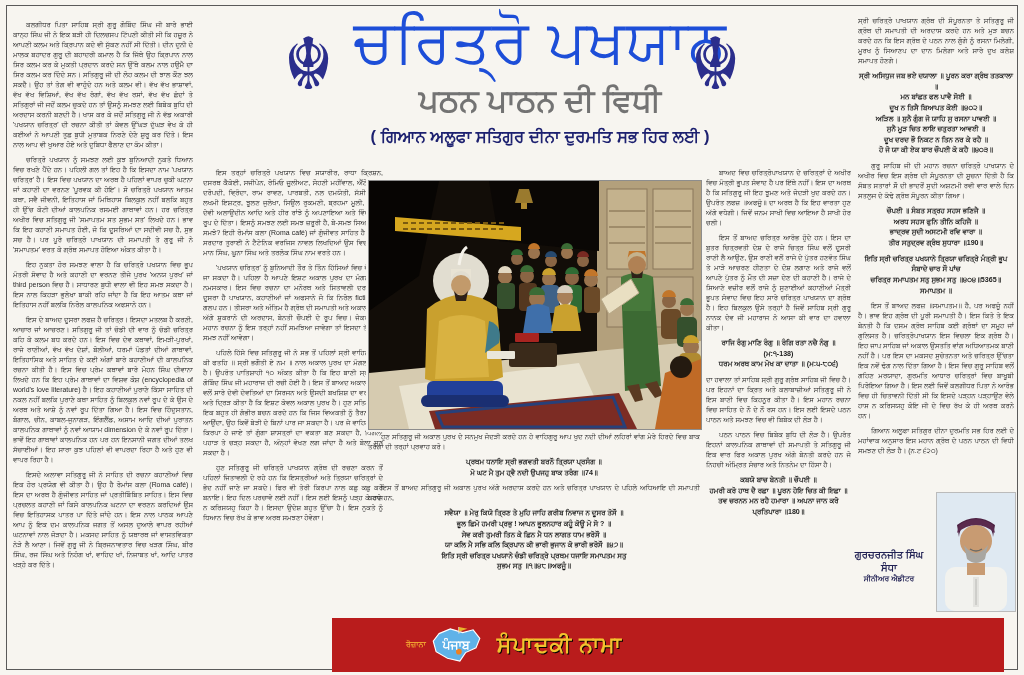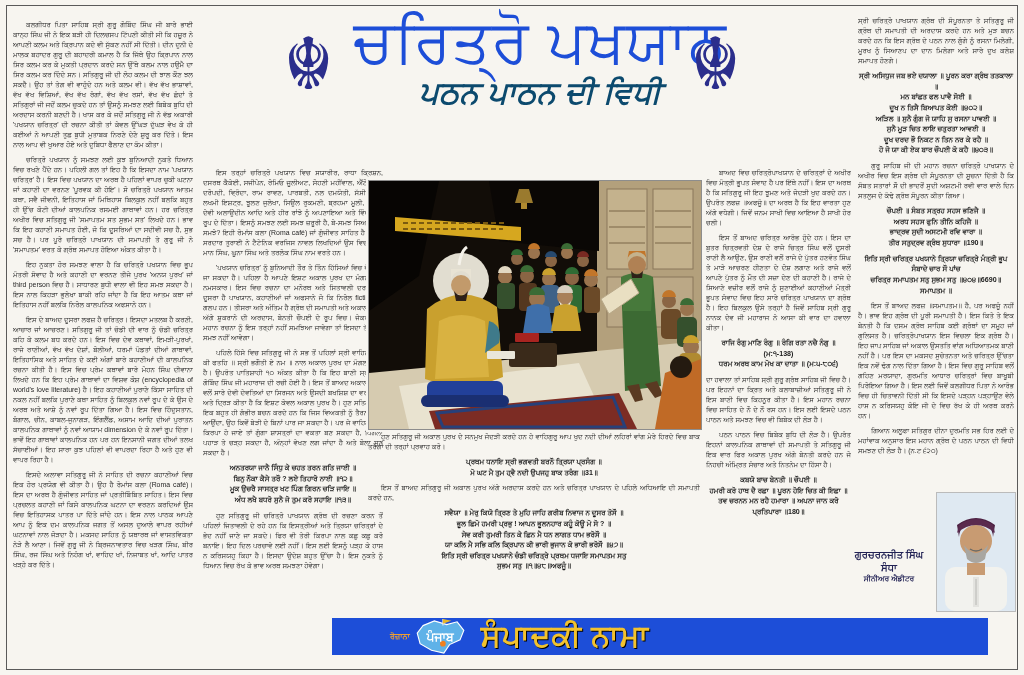--- a/index.html
+++ b/index.html
@@ -2,21 +2,21 @@
 <html lang="pa"><head>
 <meta charset="utf-8">
 <style>
   html,body{margin:0;padding:0;background:#ffffff;font-family:"Liberation Sans","DejaVu Sans",sans-serif;}
   .page{position:relative;width:1024px;height:675px;background:#f7f5f0;overflow:hidden;}
   .frame{position:absolute;left:6px;top:5px;right:6px;bottom:5px;border:1.5px solid #5a5a5a;pointer-events:none;}
 
   
   .masthead{position:absolute;left:335px;top:12px;width:410px;text-align:center;}
   .title1{font-size:60px;line-height:1.0;font-weight:normal;color:#1d4ed8;letter-spacing:1px;}
-  .title2{font-size:31px;line-height:1.1;font-weight:bold;color:#0c4a6e;margin-top:4px;font-style:italic;}
+  .title2{font-size:31px;line-height:1.1;font-weight:bold;color:#737373;margin-top:12px;}
   .subtitle{position:absolute;left:288px;top:127px;width:504px;text-align:center;font-size:16.5px;font-weight:bold;color:#1d2170;}
   .khanda{position:absolute;font-size:72px;color:#2b2e8c;line-height:1;}
   .khanda.left{left:283px;top:28px;}
   .khanda.right{left:690px;top:28px;}
 
   
   .col{position:absolute;font-size:6.9px;line-height:1.45;color:#262626;text-align:justify;overflow:hidden;}
   .col p{margin:0 0 5px 0;text-indent:13px;}
   .col p.noindent{text-indent:0;}
   .verse{font-weight:bold;text-align:center;text-indent:0 !important;white-space:pre-line;font-size:7.1px;line-height:1.5;margin:3px 0 6px 0;color:#1c1c1c;}
@@ -24,60 +24,57 @@
   .col1{left:13px;top:20px;width:180px;height:608px;}
   .col2{left:203px;top:168px;width:180px;height:460px;}
   .centerblock{left:368px;top:432px;width:332px;height:182px;}
   .col5{left:706px;top:168px;width:145px;height:446px;}
   .col6{left:858px;top:16px;width:156px;height:452px;}
 
   
   .painting{position:absolute;left:368px;top:180px;width:332px;height:248px;border:1px solid #8d8d8d;background:#0e0b08;box-shadow:0 0 0 2px #f7f5f0;}
 
   
-  .banner{position:absolute;left:332px;top:618px;width:656px;height:37px;background:#1d4ed8;display:flex;align-items:center;}
+  .banner{position:absolute;left:332px;top:618px;width:656px;height:54px;background:#b91c1c;display:flex;align-items:center;padding-left:16px;}
   .banner-inner{display:flex;align-items:center;margin-left:58px;}
   .logo-prefix{color:#f0a030;font-size:8px;font-weight:bold;margin-right:3px;writing-mode:horizontal-tb;}
-  .banner-title{color:#f2c22e;font-size:30px;font-weight:bold;margin-left:12px;letter-spacing:1px;text-shadow:1px 1px 0 #000;}
+  .banner-title{color:#f2c22e;font-size:22px;font-weight:bold;margin-left:12px;letter-spacing:1px;text-shadow:1px 1px 0 #000;}
 
   
   .author-photo{position:absolute;left:936px;top:492px;width:78px;height:118px;border:1px solid #bbb;background:#dfe9f2;}
   .author-meta{position:absolute;left:846px;top:548px;width:86px;text-align:center;color:#232355;}
   .author-name{font-size:10px;font-weight:bold;line-height:1.3;}
   .author-role{font-size:7.5px;font-weight:bold;margin-top:0;}
 </style>
 </head>
 <body>
 
 <div class="page">
   <div class="frame"></div>
 
   <div class="masthead">
     <div class="title1">ਚਰਿਤ੍ਰੋ ਪਖਯਾਨ</div>
     <div class="title2">ਪਠਨ ਪਾਠਨ ਦੀ ਵਿਧੀ</div>
   </div>
+  <div class="subtitle">( ਗਿਆਨ ਅਲੂਫਾ ਸਤਿਗੁਰ ਦੀਨਾ ਦੁਰਮਤਿ ਸਭ ਹਿਰ ਲਈ )</div>
   <div class="khanda left">☬</div>
   <div class="khanda right">☬</div>
 
   <div class="col col1">
     <p>ਕਲਗੀਧਰ ਪਿਤਾ ਸਾਹਿਬ ਸ੍ਰੀ ਗੁਰੂ ਗੋਬਿੰਦ ਸਿੰਘ ਜੀ ਬਾਰੇ ਭਾਈ ਕਾਨ੍ਹ ਸਿੰਘ ਜੀ ਨੇ ਇਕ ਬੜੀ ਹੀ ਦਿਲਚਸਪ ਟਿੱਪਣੀ ਕੀਤੀ ਸੀ ਕਿ ਹਜ਼ੂਰ ਨੇ ਆਪਣੀ ਕਲਮ ਅਤੇ ਕ੍ਰਿਪਾਨ ਕਦੇ ਵੀ ਸੁੱਕਣ ਨਹੀਂ ਸੀ ਦਿੱਤੀ। ਦੀਨ ਦੁਨੀ ਦੇ ਮਾਲਕ ਬਹਾਦਰ ਗੁਰੂ ਦੀ ਬਹਾਦਰੀ ਕਮਾਲ ਹੈ ਕਿ ਜਿੱਥੇ ਉਹ ਕ੍ਰਿਪਾਨ ਨਾਲ ਸਿਰ ਕਲਮ ਕਰ ਕੇ ਮੁਕਤੀ ਪ੍ਰਦਾਨ ਕਰਦੇ ਸਨ ਉੱਥੇ ਕਲਮ ਨਾਲ ਹਉਮੈ ਦਾ ਸਿਰ ਕਲਮ ਕਰ ਦਿੰਦੇ ਸਨ। ਸਤਿਗੁਰੂ ਜੀ ਦੀ ਲੋਹ ਕਲਮ ਦੀ ਝਾਲ ਕੌਣ ਝਲ ਸਕਦੈ। ਉਹ ਤਾਂ ਤੇਗ ਵੀ ਵਾਹੁੰਦੇ ਹਨ ਅਤੇ ਕਲਮ ਵੀ। ਵੱਖ ਵੱਖ ਭਾਸ਼ਾਵਾਂ, ਵੱਖ ਵੱਖ ਵਿਸ਼ਿਆਂ, ਵੱਖ ਵੱਖ ਰੰਗਾਂ, ਵੱਖ ਵੱਖ ਰਸਾਂ, ਵੱਖ ਵੱਖ ਛੰਦਾਂ ਤੇ ਸਤਿਗੁਰਾਂ ਜੀ ਜਦੋਂ ਕਲਮ ਚੁਕਦੇ ਹਨ ਤਾਂ ਉਸਨੂੰ ਸਮਝਣ ਲਈ ਬਿਬੇਕ ਬੁਧਿ ਦੀ ਅਰਦਾਸ ਕਰਨੀ ਬਣਦੀ ਹੈ। ਖਾਸ ਕਰ ਕੇ ਜਦੋਂ ਸਤਿਗੁਰੂ ਜੀ ਨੇ ਵੱਡ ਅਕਾਰੀ 'ਪਖਯਾਨ ਚਰਿਤ੍ਰ' ਦੀ ਰਚਨਾ ਕੀਤੀ ਤਾਂ ਕੇਵਲ ਉੱਘੜ ਦੁੱਘੜ ਵੇਖ ਕੇ ਹੀ ਕਈਆਂ ਨੇ ਆਪਣੀ ਤੁਛ ਬੁਧੀ ਮੁਤਾਬਕ ਨਿਰਣੇ ਦੇਣੇ ਸ਼ੁਰੂ ਕਰ ਦਿੱਤੇ। ਇਸ ਨਾਲ ਆਪ ਵੀ ਖੁਆਰ ਹੋਏ ਅਤੇ ਦੁਬਿਧਾ ਫੈਲਾਣ ਦਾ ਕੰਮ ਕੀਤਾ।</p>
     <p>ਚਰਿਤ੍ਰੋ ਪਖਯਾਨ ਨੂੰ ਸਮਝਣ ਲਈ ਕੁਝ ਬੁਨਿਆਦੀ ਨੁਕਤੇ ਧਿਆਨ ਵਿਚ ਰਖਣੇ ਪੈਂਦੇ ਹਨ। ਪਹਿਲੀ ਗਲ ਤਾਂ ਇਹ ਹੈ ਕਿ ਇਸਦਾ ਨਾਮ 'ਪਖਯਾਨ ਚਰਿਤ੍ਰ' ਹੈ। ਇਸ ਵਿਚ ਪਖਯਾਨ ਦਾ ਅਰਥ ਹੈ ਪਹਿਲਾਂ ਵਾਪਰ ਚੁਕੀ ਘਟਨਾ ਜਾਂ ਕਹਾਣੀ ਦਾ ਵਰਨਣ 'ਪੂਰਵਕ ਕੀ ਹੋਇ'। ਸੋ ਚਰਿਤ੍ਰੋ ਪਖਯਾਨ ਆਤਮ ਕਥਾ, ਸਵੈ ਜੀਵਨੀ, ਇਤਿਹਾਸ ਜਾਂ ਮਿਥਿਹਾਸ ਬਿਲਕੁਲ ਨਹੀਂ ਬਲਕਿ ਬਹੁਤ ਹੀ ਉੱਚ ਕੋਟੀ ਦੀਆਂ ਕਾਲਪਨਿਕ ਰਸਮਈ ਗਾਥਾਵਾਂ ਹਨ। ਹਰ ਚਰਿਤ੍ਰ ਅਖੀਰ ਵਿਚ ਸਤਿਗੁਰੂ ਜੀ 'ਸਮਾਪਤਮ ਸਤ ਸੁਭਮ ਸਤ' ਲਿਖਦੇ ਹਨ। ਭਾਵ ਕਿ ਇਹ ਕਹਾਣੀ ਸਮਾਪਤ ਹੋਈ, ਜੋ ਕਿ ਦੂਸਰਿਆਂ ਦਾ ਸਦੀਵੀ ਸਚ ਹੈ, ਸੁਭ ਸਚ ਹੈ। ਪਰ ਪੂਰੇ ਚਰਿਤ੍ਰੋ ਪਾਖਯਾਨ ਦੀ ਸਮਾਪਤੀ ਤੇ ਗੁਰੂ ਜੀ ਨੇ 'ਸਮਾਪਤਮ' ਵਰਤ ਕੇ ਗ੍ਰੰਥ ਸਮਾਪਤ ਹੋਇਆ ਅੰਕਤ ਕੀਤਾ ਹੈ।</p>
     <p>ਇਹ ਨੁਕਤਾ ਹੋਰ ਸਮਝਣ ਵਾਲਾ ਹੈ ਕਿ ਚਰਿਤ੍ਰੋ ਪਖਯਾਨ ਵਿਚ ਭੂਪ ਮੰਤਰੀ ਸੰਵਾਦ ਹੈ ਅਤੇ ਕਹਾਣੀ ਦਾ ਵਰਨਣ ਤੀਜੇ ਪੁਰਖ 'ਅਨਯ ਪੁਰਖ' ਜਾਂ third person ਵਿਚ ਹੈ। ਸਾਧਾਰਣ ਬੁਧੀ ਵਾਲਾ ਵੀ ਇਹ ਸਮਝ ਸਕਦਾ ਹੈ। ਇਸ ਨਾਲ ਕਿਹੜਾ ਭੁਲੇਖਾ ਬਾਕੀ ਰਹਿ ਜਾਂਦਾ ਹੈ ਕਿ ਇਹ ਆਤਮ ਕਥਾ ਜਾਂ ਇਤਿਹਾਸ ਨਹੀਂ ਬਲਕਿ ਨਿਰੋਲ ਕਾਲਪਨਿਕ ਅਫਸਾਨੇ ਹਨ।</p>
     <p>ਇਸ ਦੇ ਬਾਅਦ ਦੂਸਰਾ ਲਫਜ਼ ਹੈ ਚਰਿਤ੍ਰ। ਇਸਦਾ ਮਤਲਬ ਹੈ ਕਰਣੀ, ਆਚਾਰ ਜਾਂ ਆਚਰਣ। ਸਤਿਗੁਰੂ ਜੀ ਤਾਂ ਚੰਡੀ ਦੀ ਵਾਰ ਨੂੰ ਚੰਡੀ ਚਰਿਤ੍ਰ ਕਹਿ ਕੇ ਕਲਮ ਬਧ ਕਰਦੇ ਹਨ। ਇਸ ਵਿਚ ਦੇਵ ਕਥਾਵਾਂ, ਇਮੜੀ-ਪੁਰਖਾਂ, ਰਾਜੇ ਰਾਣੀਆਂ, ਵੱਖ ਵੱਖ ਦੇਸ਼ਾਂ, ਬੋਲੀਆਂ, ਧਰਮਾਂ ਪੰਡਤਾਂ ਦੀਆਂ ਗਾਥਾਵਾਂ, ਇਤਿਹਾਸਿਕ ਅਤੇ ਸਾਹਿਤ ਦੇ ਕਈ ਅੰਗਾਂ ਬਾਰੇ ਕਹਾਣੀਆਂ ਦੀ ਕਾਲਪਨਿਕ ਰਚਨਾ ਕੀਤੀ ਹੈ। ਇਸ ਵਿਚ ਪ੍ਰੇਮ ਕਥਾਵਾਂ ਬਾਰੇ ਮੋਹਨ ਸਿੰਘ ਦੀਵਾਨਾ ਲਿਖਦੇ ਹਨ ਕਿ ਇਹ ਪ੍ਰੇਮ ਗਾਥਾਵਾਂ ਦਾ ਵਿਸ਼ਵ ਕੋਸ਼ (encyclopedia of world's love literature) ਹੈ। ਇਹ ਕਹਾਣੀਆਂ ਪੁਰਾਣੇ ਕਿੱਸਾ ਸਾਹਿਤ ਦੀ ਨਕਲ ਨਹੀਂ ਬਲਕਿ ਪੁਰਾਣੇ ਕਥਾ ਸਾਹਿਤ ਨੂੰ ਬਿਲਕੁਲ ਨਵਾਂ ਰੂਪ ਦੇ ਕੇ ਉਸ ਦੇ ਅਰਥ ਅਤੇ ਆਸ਼ੇ ਨੂੰ ਨਵਾਂ ਰੂਪ ਦਿੱਤਾ ਗਿਆ ਹੈ। ਇਸ ਵਿਚ ਹਿੰਦੁਸਤਾਨ, ਬੰਗਾਲ, ਚੀਨ, ਕਾਬਲ-ਜੁਨਾਗੜ, ਇੰਗਲੈਂਡ, ਅਸਾਮ ਆਦਿ ਦੀਆਂ ਪੁਰਾਤਨ ਕਾਲਪਨਿਕ ਗਾਥਾਵਾਂ ਨੂੰ ਨਵਾਂ ਆਯਾਮ dimension ਦੇ ਕੇ ਨਵਾਂ ਰੂਪ ਦਿੱਤਾ। ਭਾਵੇਂ ਇਹ ਗਾਥਾਵਾਂ ਕਾਲਪਨਿਕ ਹਨ ਪਰ ਹਨ ਇਨਸਾਨੀ ਜਗਤ ਦੀਆਂ ਤਲਖ ਸੱਚਾਈਆਂ। ਇਹ ਸਾਰਾ ਕੁਝ ਪਹਿਲਾਂ ਵੀ ਵਾਪਰਦਾ ਰਿਹਾ ਹੈ ਅਤੇ ਹੁਣ ਵੀ ਵਾਪਰ ਰਿਹਾ ਹੈ।</p>
     <p>ਇਸਦੇ ਅਲਾਵਾ ਸਤਿਗੁਰੂ ਜੀ ਨੇ ਸਾਹਿਤ ਦੀ ਰਚਨਾ ਕਹਾਣੀਆਂ ਵਿਚ ਇਕ ਹੋਰ ਪ੍ਰਯੋਗ ਵੀ ਕੀਤਾ ਹੈ। ਉਹ ਹੈ ਰੋਮਾਂਸ ਕਲਾ (Roma café)। ਇਸ ਦਾ ਅਰਥ ਹੈ ਗੁੰਜੀਵਤ ਸਾਹਿਤ ਜਾਂ ਪ੍ਰਤੀਬਿੰਬਿਤ ਸਾਹਿਤ। ਇਸ ਵਿਚ ਪ੍ਰਚਲਤ ਕਹਾਣੀ ਜਾਂ ਕਿਸੇ ਕਾਲਪਨਿਕ ਘਟਨਾ ਦਾ ਵਰਣਨ ਕਰਦਿਆਂ ਉਸ ਵਿਚ ਇਤਿਹਾਸਕ ਪਾਤਰ ਪਾ ਦਿੱਤੇ ਜਾਂਦੇ ਹਨ। ਇਸ ਨਾਲ ਪਾਠਕ ਆਪਣੇ ਆਪ ਨੂੰ ਇਕ ਦਮ ਕਾਲਪਨਿਕ ਜਗਤ ਤੋਂ ਅਸਲ ਦੁਆਲੇ ਵਾਪਰ ਰਹੀਆਂ ਘਟਨਾਵਾਂ ਨਾਲ ਜੋੜਦਾ ਹੈ। ਮਕਸਦ ਸਾਹਿਤ ਨੂੰ ਯਥਾਰਥ ਜਾਂ ਵਾਸਤਵਿਕਤਾ ਨੇੜੇ ਲੈ ਆਣਾ। ਜਿਵੇਂ ਗੁਰੂ ਜੀ ਨੇ ਬ੍ਰਿਜਨਾਵਤਾਰ ਵਿਚ ਖੜਗ ਸਿੰਘ, ਬੀਰ ਸਿੰਘ, ਰਜ ਸਿੰਘ ਅਤੇ ਨਿਹੰਗ ਖਾਂ, ਵਾਹਿਦ ਖਾਂ, ਨਿਜਾਬਤ ਖਾਂ, ਆਦਿ ਪਾਤਰ ਖੜ੍ਹੇ ਕਰ ਦਿੱਤੇ।</p>
   </div>
 
   <div class="col col2">
     <p>ਇਸ ਤਰ੍ਹਾਂ ਚਰਿਤ੍ਰੋ ਪਖਯਾਨ ਵਿਚ ਸਯਾਰੀਰ, ਰਾਧਾ ਕ੍ਰਿਸ਼ਨ, ਦਸਰਥ ਕੈਕੇਈ, ਸਜੀਪੇਨ, ਰੋਮਿਓ ਜੂਲੀਅਟ, ਸੋਹਣੀ ਮਹੀਂਵਾਲ, ਐਂਟੋਨੀਆ, ਦਰੋਪਦੀ, ਵ੍ਰਿੰਦਾ, ਰਾਮ ਰਾਵਣ, ਪਾਰਬਤੀ, ਨਲ ਦਮਯੰਤੀ, ਸੱਸੀ ਚੋਲਾ, ਲਖਮੀ ਇਸ਼ਟ੍ਰ, ਝੂਲਣ ਜੁਲੇਖਾ, ਸਿਉਲ ਰੁਕਮਣੀ, ਬ੍ਰਹਮਾ ਮੂਲੀ, ਕਾਂਧਲ ਦੇਵੀ ਅਲਾਉਦੀਨ ਆਦਿ ਅਤੇ ਹੀਰ ਰਾਂਝੇ ਨੂੰ ਅਪਣਾਇਆ ਅਤੇ ਵਿੰਦਰ ਦਾ ਰੂਪ ਦੇ ਦਿੱਤਾ। ਇਸਨੂੰ ਸਮਝਣ ਲਈ ਸਮਝ ਜ਼ਰੂਰੀ ਹੈ, ਬੇ-ਸਮਝ ਸਿਆਣਾ ਕੀ ਸਮਝੇ? ਇਹੀ ਰੋਮਾਂਸ ਕਲਾ (Roma café) ਜਾਂ ਗੁੰਜੀਵਤ ਸਾਹਿਤ ਹੈ। ਜਿਵੇਂ ਸਰਦਾਰ ਤੁਰਾਈ ਨੇ ਟੈਟੇਨਿਕ ਵਰਜਿਸ ਨਾਵਲ ਲਿਖਦਿਆਂ ਉਸ ਵਿਚ ਭਾਈ ਮਾਨ ਸਿੰਘ, ਘੂਨਾ ਸਿੰਘ ਅਤੇ ਤਰਲੋਕ ਸਿੰਘ ਨਾਮ ਵਰਤੇ ਹਨ।</p>
     <p>'ਪਖਯਾਨ ਚਰਿਤ੍ਰ' ਨੂੰ ਬੁਨਿਆਦੀ ਤੌਰ ਤੇ ਤਿੰਨ ਹਿੱਸਿਆਂ ਵਿਚ ਵੰਡਿਆ ਜਾ ਸਕਦਾ ਹੈ। ਪਹਿਲਾ ਹੈ ਆਪਣੇ ਇਸ਼ਟ ਅਕਾਲ ਪੁਰਖ ਦਾ ਮੰਗਲ ਅਤੇ ਨਮਸਕਾਰ। ਇਸ ਵਿਚ ਰਚਨਾ ਦਾ ਮਨੋਰਥ ਅਤੇ ਸਿਤਾਵਲੀ ਦਰਜ ਹੈ। ਦੂਸਰਾ ਹੈ ਪਾਖਯਾਨ, ਕਹਾਣੀਆਂ ਜਾਂ ਅਫਸਾਨੇ ਜੋ ਕਿ ਨਿਰੋਲ fiction ਜਾਂ ਗਲਪ ਹਨ। ਤੀਸਰਾ ਅਤੇ ਅੰਤਿਮ ਹੈ ਗ੍ਰੰਥ ਦੀ ਸਮਾਪਤੀ ਅਤੇ ਅਕਾਲ ਪੁਰਖ ਅੱਗੇ ਸ਼ੁਕਰਾਨੇ ਦੀ ਅਰਦਾਸ, ਬੇਨਤੀ ਚੌਪਈ ਦੇ ਰੂਪ ਵਿਚ। ਜੇਕਰ ਇਸ ਮਹਾਨ ਰਚਨਾ ਨੂੰ ਇਸ ਤਰ੍ਹਾਂ ਨਹੀਂ ਸਮਝਿਆ ਜਾਵੇਗਾ ਤਾਂ ਇਸਦਾ ਤੱਤਸਾਰ ਸਮਝ ਨਹੀਂ ਆਵੇਗਾ।</p>
     <p>ਪਹਿਲੇ ਹਿੱਸੇ ਵਿਚ ਸਤਿਗੁਰੂ ਜੀ ਨੇ ਸਭ ਤੋਂ ਪਹਿਲਾਂ ਸ੍ਰੀ ਵਾਹਿਗੁਰੂ ਜੀ ਕੀ ਫਤਹਿ ॥ ਸ੍ਰੀ ਭਗੌਤੀ ਏ ਨਮ ॥ ਨਾਲ ਅਕਾਲ ਪੁਰਖ ਦਾ ਮੰਗਲ ਕੀਤਾ ਹੈ। ਉਪਰੰਤ ਪਾਤਿਸ਼ਾਹੀ ੧੦ ਅੰਕਤ ਕੀਤਾ ਹੈ ਕਿ ਇਹ ਬਾਣੀ ਸ੍ਰੀ ਗੁਰੂ ਗੋਬਿੰਦ ਸਿੰਘ ਜੀ ਮਹਾਰਾਜ ਦੀ ਰਚੀ ਹੋਈ ਹੈ। ਇਸ ਤੋਂ ਬਾਅਦ ਅਕਾਲ ਪੁਰਖ ਵਲੋਂ ਸਾਰੇ ਦੇਵੀ ਦੇਵਤਿਆਂ ਦਾ ਸਿਰਜਨ ਅਤੇ ਉਸਦੀ ਬਖਸ਼ਿਸ਼ ਦਾ ਵਰਣਨ ਹੈ ਅਤੇ ਦ੍ਰਿੜ ਕੀਤਾ ਹੈ ਕਿ ਇਸ਼ਟ ਕੇਵਲ ਅਕਾਲ ਪੁਰਖ ਹੈ। ਹੁਣ ਸਤਿਗੁਰੂ ਜੀ ਇਕ ਬਹੁਤ ਹੀ ਗੰਭੀਰ ਬਚਨ ਕਰਦੇ ਹਨ ਕਿ ਜਿਸ ਵਿਅਕਤੀ ਨੂੰ ਤੈਰਨਾ ਨਹੀਂ ਆਉਂਦਾ, ਉਹ ਕਿਵੇਂ ਬੇੜੀ ਦੇ ਬਿਨਾਂ ਪਾਰ ਜਾ ਸਕਦਾ ਹੈ। ਪਰ ਜੇ ਵਾਹਿਗੁਰੂ ਦੀ ਕਿਰਪਾ ਹੋ ਜਾਏ ਤਾਂ ਗੁੰਗਾ ਸ਼ਾਸਤ੍ਰਾਂ ਦਾ ਵਕਤਾ ਬਣ ਸਕਦਾ ਹੈ, ਪਿੰਗਲਾ ਪਹਾੜ ਤੇ ਚੜ੍ਹ ਸਕਦਾ ਹੈ, ਅੰਨ੍ਹਾਂ ਵੇਖਣ ਲਗ ਜਾਂਦਾ ਹੈ ਅਤੇ ਬੋਲਾ ਸੁਣ ਸਕਦਾ ਹੈ।</p>
-    <p class="verse">ਅਨਤਰਯਾ ਜਾਨੈ ਸਿੰਧੁ ਕੇ ਚਹਤ ਤਰਨ ਗਤਿ ਜਾਈ ॥
-ਬਿਨੁ ਨੌਕਾ ਕੈਸੇ ਤਰੌ ? ਲਏ ਤਿਹਾਰੋ ਨਾਈ ॥੧੨॥
-ਮੂਕ ਉਚਰੈ ਸਾਸਤ੍ਰ ਖਟ ਪਿੰਗ ਗਿਰਨ ਚੜਿ ਜਾਇ ॥
-ਅੰਧ ਲਖੈ ਬਧਰੋ ਸੁਨੈ ਜੋ ਤੁਮ ਕਰੋ ਸਹਾਇ ॥੧੩॥</p>
     <p>ਹੁਣ ਸਤਿਗੁਰੂ ਜੀ ਚਰਿਤ੍ਰੋ ਪਾਖਯਾਨ ਗ੍ਰੰਥ ਦੀ ਰਚਣਾ ਕਰਨ ਤੋਂ ਪਹਿਲਾਂ ਜਿਤਾਵਲੀ ਦੇ ਰਹੇ ਹਨ ਕਿ ਇਸਤ੍ਰੀਆਂ ਅਤੇ ਤ੍ਰਿਯਾ ਚਰਿਤ੍ਰਾਂ ਦੇ ਭੇਦ ਨਹੀਂ ਜਾਣੇ ਜਾ ਸਕਦੇ। ਫਿਰ ਵੀ ਤੇਰੀ ਕਿਰਪਾ ਨਾਲ ਕਛੁ ਕਛੁ ਕਰੋ ਬਨਾਇ। ਇਹ ਦਿਲ ਪਰਚਾਵੇ ਲਈ ਨਹੀਂ। ਇਸ ਲਈ ਇਸਨੂੰ ਪੜ੍ਹ ਕੇ ਹਾਸ ਨ ਕਰਿਸਯਹੁ ਕਿਹਾ ਹੈ। ਇਸਦਾ ਉਦੇਸ਼ ਬਹੁਤ ਉੱਚਾ ਹੈ। ਇਸ ਨੁਕਤੇ ਨੂੰ ਧਿਆਨ ਵਿਚ ਰੱਖ ਕੇ ਭਾਵ ਅਰਥ ਸਮਝਣਾ ਹੋਵੇਗਾ।</p>
   </div>
 
   <svg class="painting" viewBox="0 0 332 248" preserveAspectRatio="none">
     <rect x="0" y="0" width="332" height="248" fill="#120d08"></rect>
 
     <rect x="228" y="0" width="104" height="190" fill="#b3a07c"></rect>
     <rect x="238" y="8" width="40" height="80" fill="#c4b28d" stroke="#8a775a" stroke-width="1"></rect>
     <rect x="284" y="8" width="40" height="80" fill="#c4b28d" stroke="#8a775a" stroke-width="1"></rect>
     <rect x="238" y="96" width="86" height="50" fill="#bba886" stroke="#8a775a" stroke-width="1"></rect>
@@ -177,21 +174,21 @@
     <rect x="146" y="152" width="24" height="9" rx="1" fill="#a82420"></rect>
     <rect x="118" y="170" width="28" height="8" rx="1" fill="#e9e6da"></rect>
 
     <path d="M296,192 L332,178 L332,248 L286,248 Z" fill="#c06a26"></path>
     <circle cx="312" cy="186" r="11" fill="#241a10"></circle>
   </svg>
 
   <div class="col centerblock">
     <p>ਹੁਣ ਸਤਿਗੁਰੂ ਜੀ ਅਕਾਲ ਪੁਰਖ ਦੇ ਸਨਮੁਖ ਜੋਦੜੀ ਕਰਦੇ ਹਨ ਹੇ ਵਾਹਿਗੁਰੂ ਆਪ ਖੁਦ ਨਦੀ ਦੀਆਂ ਲਹਿਰਾਂ ਵਾਂਗ ਮੇਰੇ ਹਿਰਦੇ ਵਿਚ ਬਾਕ ਤਰੰਗਾਂ ਦੀ ਤਰ੍ਹਾਂ ਪ੍ਰਵਾਹ ਕਰੋ।</p>
     <p class="verse">ਪ੍ਰਥਮ ਧਨਾਇ ਸ੍ਰੀ ਭਗਵਤੀ ਬਰਨੌ ਤ੍ਰਿਯਾ ਪ੍ਰਸੰਗ ॥
-ਮੋ ਘਟ ਮੈ ਤੁਮ ਹ੍ਵੈ ਨਦੀ ਉਪਜਹੁ ਬਾਕ ਤਰੰਗ ॥31॥</p>
+ਮੋ ਘਟ ਮੈ ਤੁਮ ਹ੍ਵੈ ਨਦੀ ਉਪਜਹੁ ਬਾਕ ਤਰੰਗ ॥74॥</p>
     <p>ਇਸ ਤੋਂ ਬਾਅਦ ਸਤਿਗੁਰੂ ਜੀ ਅਕਾਲ ਪੁਰਖ ਅੱਗੇ ਅਰਦਾਸ ਕਰਦੇ ਹਨ ਅਤੇ ਚਰਿਤ੍ਰ ਪਾਖਯਾਨ ਦੇ ਪਹਿਲੇ ਅਧਿਆਇ ਦੀ ਸਮਾਪਤੀ ਕਰਦੇ ਹਨ,</p>
     <p class="verse">ਸਵੈਯਾ ॥ ਮੇਰੁ ਕਿਯੋ ਤ੍ਰਿਣ ਤੇ ਮੁਹਿ ਜਾਹਿ ਗਰੀਬ ਨਿਵਾਜ ਨ ਦੂਸਰ ਤੋਸੌ ॥
 ਭੂਲ ਛਿਮੋ ਹਮਰੀ ਪ੍ਰਭੁ ! ਆਪਨ ਭੂਲਨਹਾਰ ਕਹੂੰ ਕੋਊ ਮੋ ਸੋ ? ॥
 ਸੇਵ ਕਰੀ ਤੁਮਰੀ ਤਿਨ ਕੇ ਛਿਨ ਮੈ ਧਨ ਲਾਗਤ ਧਾਮ ਭਰੋਸੌ ॥
 ਯਾ ਕਲਿ ਮੈ ਸਭਿ ਕਲਿ ਕ੍ਰਿਪਾਨ ਕੀ ਭਾਰੀ ਭੁਜਾਨ ਕੋ ਭਾਰੀ ਭਰੋਸੌ ॥੪੭॥
 ਇਤਿ ਸ੍ਰੀ ਚਰਿਤ੍ਰ ਪਖਯਾਨੇ ਚੰਡੀ ਚਰਿਤ੍ਰੇ ਪ੍ਰਥਮ ਧਜਾਇ ਸਮਾਪਤਮ ਸਤੁ
 ਸੁਭਮ ਸਤੁ ॥੧॥੪੮॥ਅਫਜੂੰ॥</p>
   </div>
 
   <div class="col col5">
@@ -214,21 +211,21 @@
 ਅੜਿਲ ॥ ਸੁਨੈ ਗੁੰਗ ਜੋ ਯਾਹਿ ਸੁ ਰਸਨਾ ਪਾਵਈ ॥
 ਸੁਨੈ ਮੂੜ ਚਿਤ ਲਾਇ ਚਤੁਰਤਾ ਆਵਈ ॥
 ਦੂਖ ਦਰਦ ਭੌ ਨਿਕਟ ਨ ਤਿਨ ਨਰ ਕੇ ਰਹੈ ॥
 ਹੋ ਜੋ ਯਾ ਕੀ ਏਕ ਬਾਰ ਚੌਪਈ ਕੋ ਕਹੈ ॥੪੦੩॥</p>
     <p>ਗੁਰੂ ਸਾਹਿਬ ਜੀ ਦੀ ਮਹਾਨ ਰਚਨਾ ਚਰਿਤ੍ਰੋ ਪਾਖਯਾਨ ਦੇ ਅਖੀਰ ਵਿਚ ਇਸ ਗ੍ਰੰਥ ਦੀ ਸੰਪੂਰਨਤਾ ਦੀ ਸੂਚਨਾ ਦਿੱਤੀ ਹੈ ਕਿ ਸੰਬਤ ਸਤਾਰਾਂ ਸੌ ਦੀ ਭਾਦਰੋਂ ਸੁਦੀ ਅਸ਼ਟਮੀ ਰਵੀ ਵਾਰ ਵਾਲੇ ਦਿਨ ਸਤਲੁਜ ਦੇ ਕੰਢੇ ਗ੍ਰੰਥ ਸੰਪੂਰਨ ਕੀਤਾ ਗਿਆ।</p>
     <p class="verse">ਚੌਪਈ ॥ ਸੰਬਤ ਸਤ੍ਰਹ ਸਹਸ ਭਣਿਜੈ ॥
 ਅਰਧ ਸਹਸ ਫੁਨਿ ਤੀਨਿ ਕਹਿਜੈ ॥
 ਭਾਦ੍ਰਵ ਸੁਦੀ ਅਸਟਮੀ ਰਵਿ ਵਾਰਾ ॥
 ਤੀਰ ਸਤੁਦ੍ਰਵ ਗ੍ਰੰਥ ਸੁਧਾਰਾ ॥190॥</p>
     <p class="verse">ਇਤਿ ਸ੍ਰੀ ਚਰਿਤ੍ਰ ਪਖਯਾਨੇ ਤ੍ਰਿਯਾ ਚਰਿਤ੍ਰੇ ਮੰਤ੍ਰੀ ਭੂਪ ਸੰਬਾਦੇ ਚਾਰ ਸੌ ਪਾਂਚ
-ਚਰਿਤ੍ਰ ਸਮਾਪਤਮ ਸਤੁ ਸੁਭਮ ਸਤੁ ॥੪੦੪॥6690॥ ਸਮਾਪਤਮ ॥</p>
+ਚਰਿਤ੍ਰ ਸਮਾਪਤਮ ਸਤੁ ਸੁਭਮ ਸਤੁ ॥੪੦੪॥5365॥ ਸਮਾਪਤਮ ॥</p>
     <p>ਇਸ ਤੋਂ ਬਾਅਦ ਲਫਜ਼ ॥ਸਮਾਪਤਮ॥ ਹੈ, ਪਰ ਅਫਜੂੰ ਨਹੀਂ ਹੈ। ਭਾਵ ਇਹ ਗ੍ਰੰਥ ਦੀ ਪੂਰੀ ਸਮਾਪਤੀ ਹੈ। ਇਸ ਕਿਤੇ ਤੇ ਇਕ ਬੇਨਤੀ ਹੈ ਕਿ ਦਸਮ ਗ੍ਰੰਥ ਸਾਹਿਬ ਕਈ ਗ੍ਰੰਥਾਂ ਦਾ ਸਮੂਹ ਜਾਂ ਗੁਲਿਸਤ ਹੈ। ਚਰਿਤ੍ਰੋਪਾਖਯਾਨ ਇਸ ਵਿਚਲਾ ਇਕ ਗ੍ਰੰਥ ਹੈ। ਇਹ ਜਾਪ ਸਾਹਿਬ ਜਾਂ ਅਕਾਲ ਉਸਤਤਿ ਵਾਂਗ ਅਧਿਆਤਮਕ ਬਾਣੀ ਨਹੀਂ ਹੈ। ਪਰ ਇਸ ਦਾ ਮਕਸਦ ਸੁਚੇਤਨਤਾ ਅਤੇ ਚਰਿਤ੍ਰ ਉੱਚਤਾ ਇਕ ਨਵੇਂ ਢੰਗ ਨਾਲ ਦਿੱਤਾ ਗਿਆ ਹੈ। ਇਸ ਵਿਚ ਗੁਰੂ ਸਾਹਿਬ ਵਲੋਂ ਗਹਿਣ ਮਰਯਾਦਾ, ਗੁਰਮਤਿ ਆਧਾਰ ਚਰਿਤ੍ਰਾਂ ਵਿਚ ਬਾਖੂਬੀ ਪਿਰੋਇਆ ਗਿਆ ਹੈ। ਇਸ ਲਈ ਜਿਵੇਂ ਕਲਗੀਧਰ ਪਿਤਾ ਨੇ ਆਰੰਭ ਵਿਚ ਹੀ ਚਿਤਾਵਨੀ ਦਿੱਤੀ ਸੀ ਕਿ ਇਸਦੇ ਪੜ੍ਹਨ ਪੜ੍ਹਾਉਣ ਵੇਲੇ ਹਾਸ ਨ ਕਰਿਸਯਹੁ ਕੋਇ ਜੀ ਦੇ ਵਿਚ ਰੱਖ ਕੇ ਹੀ ਅਰਥ ਕਰਨੇ ਹਨ।</p>
     <p>ਗਿਆਨ ਅਲੂਫਾ ਸਤਿਗੁਰ ਦੀਨਾ ਦੁਰਮਤਿ ਸਭ ਹਿਰ ਲਈ ਦੇ ਮਹਾਂਵਾਕ ਅਨੁਸਾਰ ਇਸ ਮਹਾਨ ਗ੍ਰੰਥ ਦੇ ਪਠਨ ਪਾਠਨ ਦੀ ਵਿਧੀ ਸਮਝਣ ਦੀ ਲੋੜ ਹੈ। (ਨ.ਟ ੬੨੦)</p>
   </div>
 
   <svg class="author-photo" viewBox="0 0 78 118">
     <rect x="0" y="0" width="78" height="118" fill="#dfe9f2"></rect>
     <rect x="8" y="74" width="62" height="44" rx="10" fill="#f2f2ee"></rect>
     <path d="M30 70 h18 v12 h-18 Z" fill="#c89b72"></path>
     <circle cx="39" cy="48" r="16" fill="#c89b72"></circle>
     <path d="M22 44 a17,16 0 0 1 34,0 l2,-12 q-19,-14 -38,0 Z" fill="#4c2142"></path>

